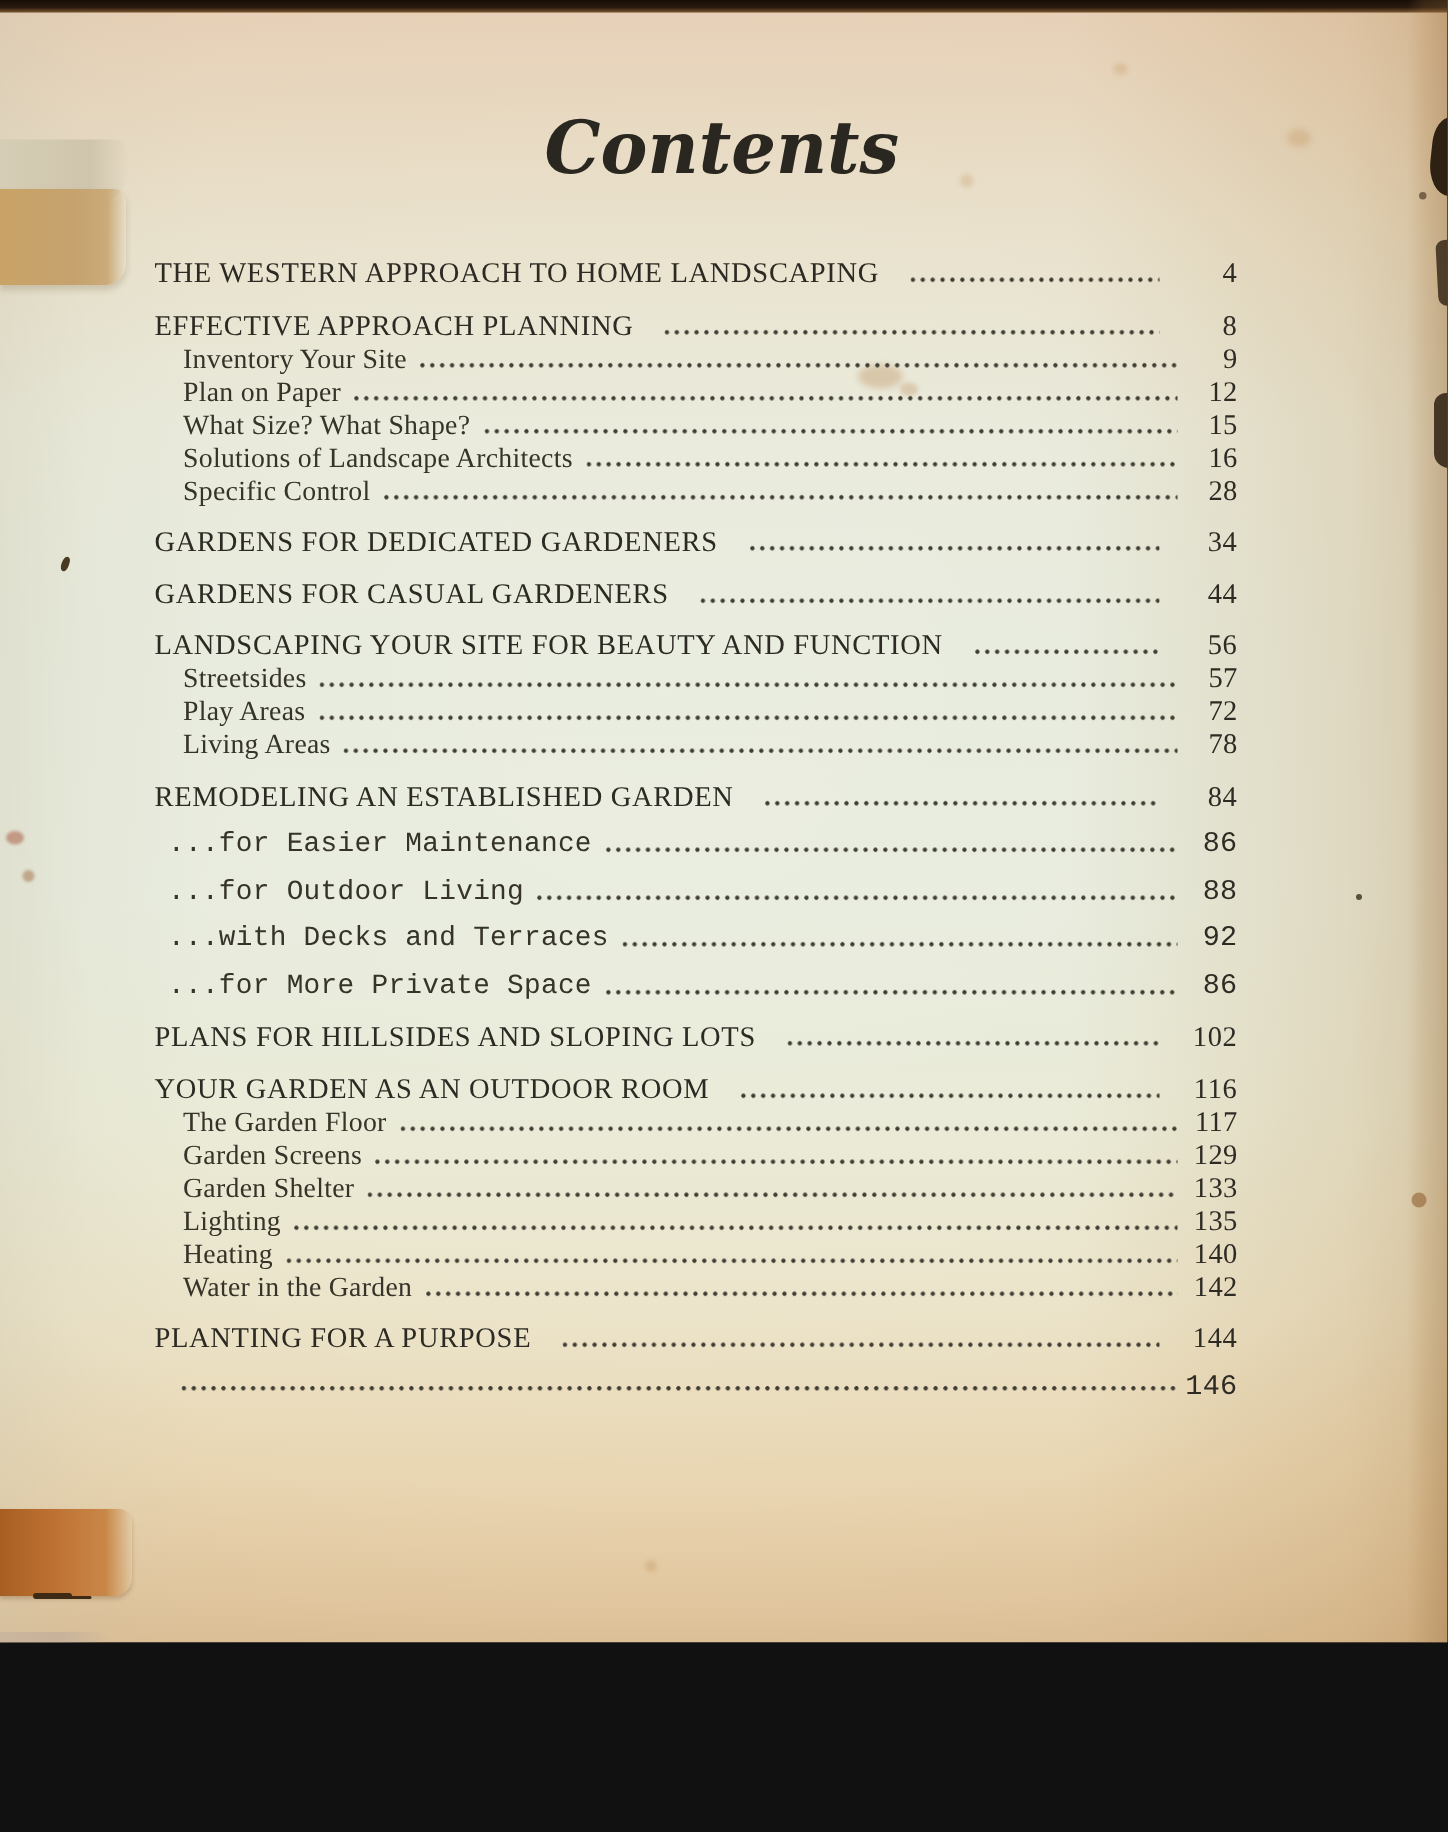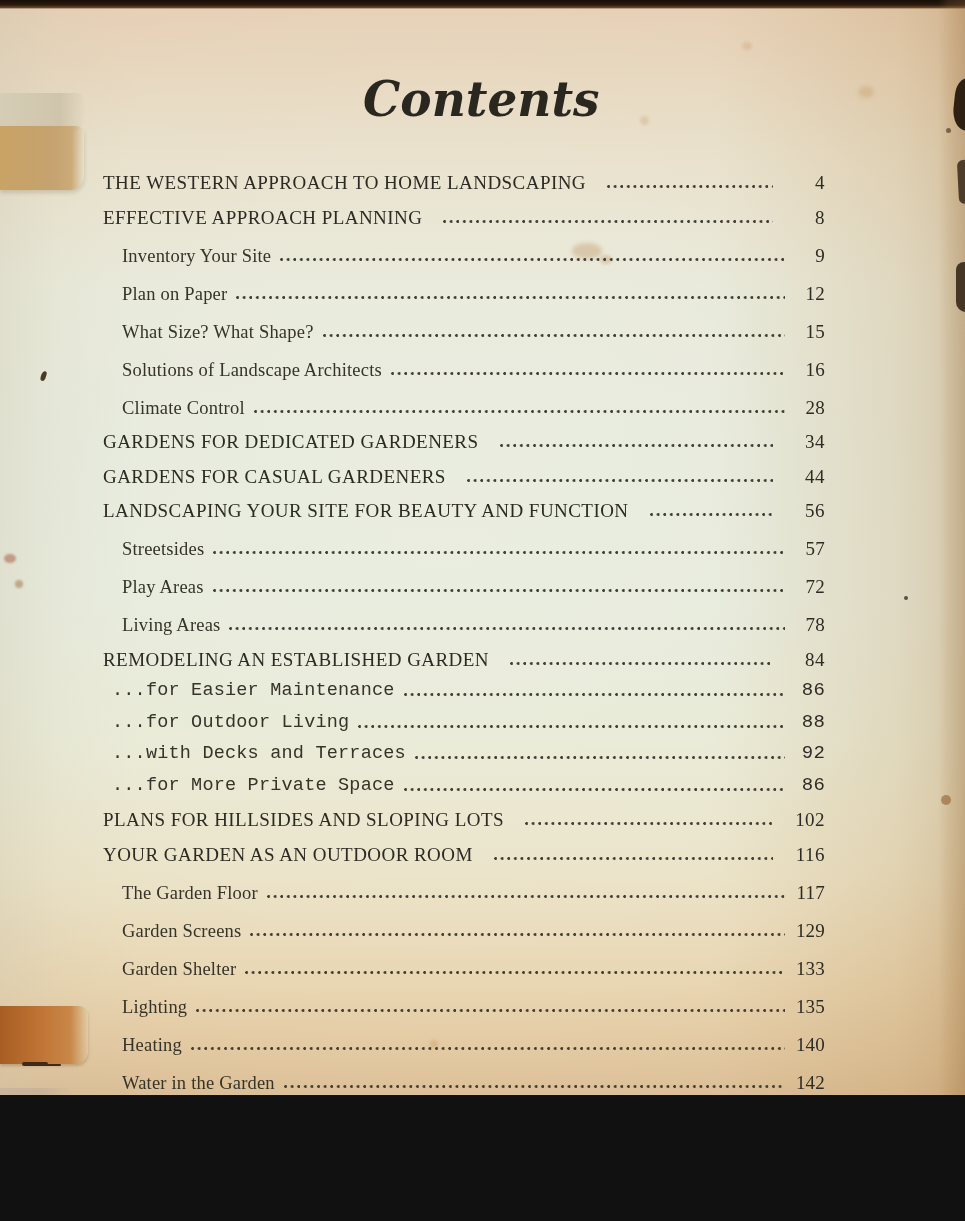--- a/index.html
+++ b/index.html
@@ -59,21 +59,21 @@
     font-style:italic;font-weight:bold;
     font-size:46px;letter-spacing:0px;
     color:#29271f;
     transform:scale(1.02,1.06);transform-origin:left top;
   }
 
   
   .toc{position:absolute;left:103px;top:172px;width:722px;}
   .row{display:flex;align-items:baseline;height:21px;line-height:21px;color:#312e27;}
   .row.lvl-main{margin-top:13.5px;font-size:19px;letter-spacing:0.45px;color:#2c2a23;gap:12px;}
-  .row.lvl-sub{margin-top:17px;font-size:18.5px;letter-spacing:0.2px;margin-left:19px;color:#363329;}
+  .row.lvl-sub{margin-top:1px;font-size:18.5px;letter-spacing:0.2px;margin-left:19px;color:#363329;}
   .row.lvl-dots{margin-top:10.5px;font-size:18.5px;letter-spacing:0.2px;margin-left:9px;color:#363329;font-family:Liberation Mono, monospace;}
   .row.first{margin-top:0;}
   .label{white-space:nowrap;}
   .leader{flex:1 1 auto;align-self:flex-end;height:7px;margin:0 4px 3px 9px;
     background-image:radial-gradient(circle at 1.6px 3.5px, #403d34 1.15px, rgba(0,0,0,0) 1.7px);
     background-size:6.6px 7px;background-repeat:repeat-x;}
   .leader.mid{height:3px;margin-bottom:8px;
     background-image:radial-gradient(circle at 1.6px 1.5px, #403d34 1.2px, rgba(0,0,0,0) 1.7px);
     background-size:6.6px 3px;}
   .pagenum{flex:0 0 auto;min-width:36px;text-align:right;font-size:19px;color:#2e2b24;}
@@ -137,21 +137,21 @@
         <span class="label">What Size? What Shape?</span>
         <span class="leader"></span>
         <span class="pagenum">15</span>
       </div>
       <div class="row lvl-sub">
         <span class="label">Solutions of Landscape Architects</span>
         <span class="leader"></span>
         <span class="pagenum">16</span>
       </div>
       <div class="row lvl-sub">
-        <span class="label">Climate Control</span>
+        <span class="label">Specific Control</span>
         <span class="leader"></span>
         <span class="pagenum">28</span>
       </div>
       <div class="row lvl-main">
         <span class="label">GARDENS FOR DEDICATED GARDENERS</span>
         <span class="leader"></span>
         <span class="pagenum">34</span>
       </div>
       <div class="row lvl-main">
         <span class="label">GARDENS FOR CASUAL GARDENERS</span>

